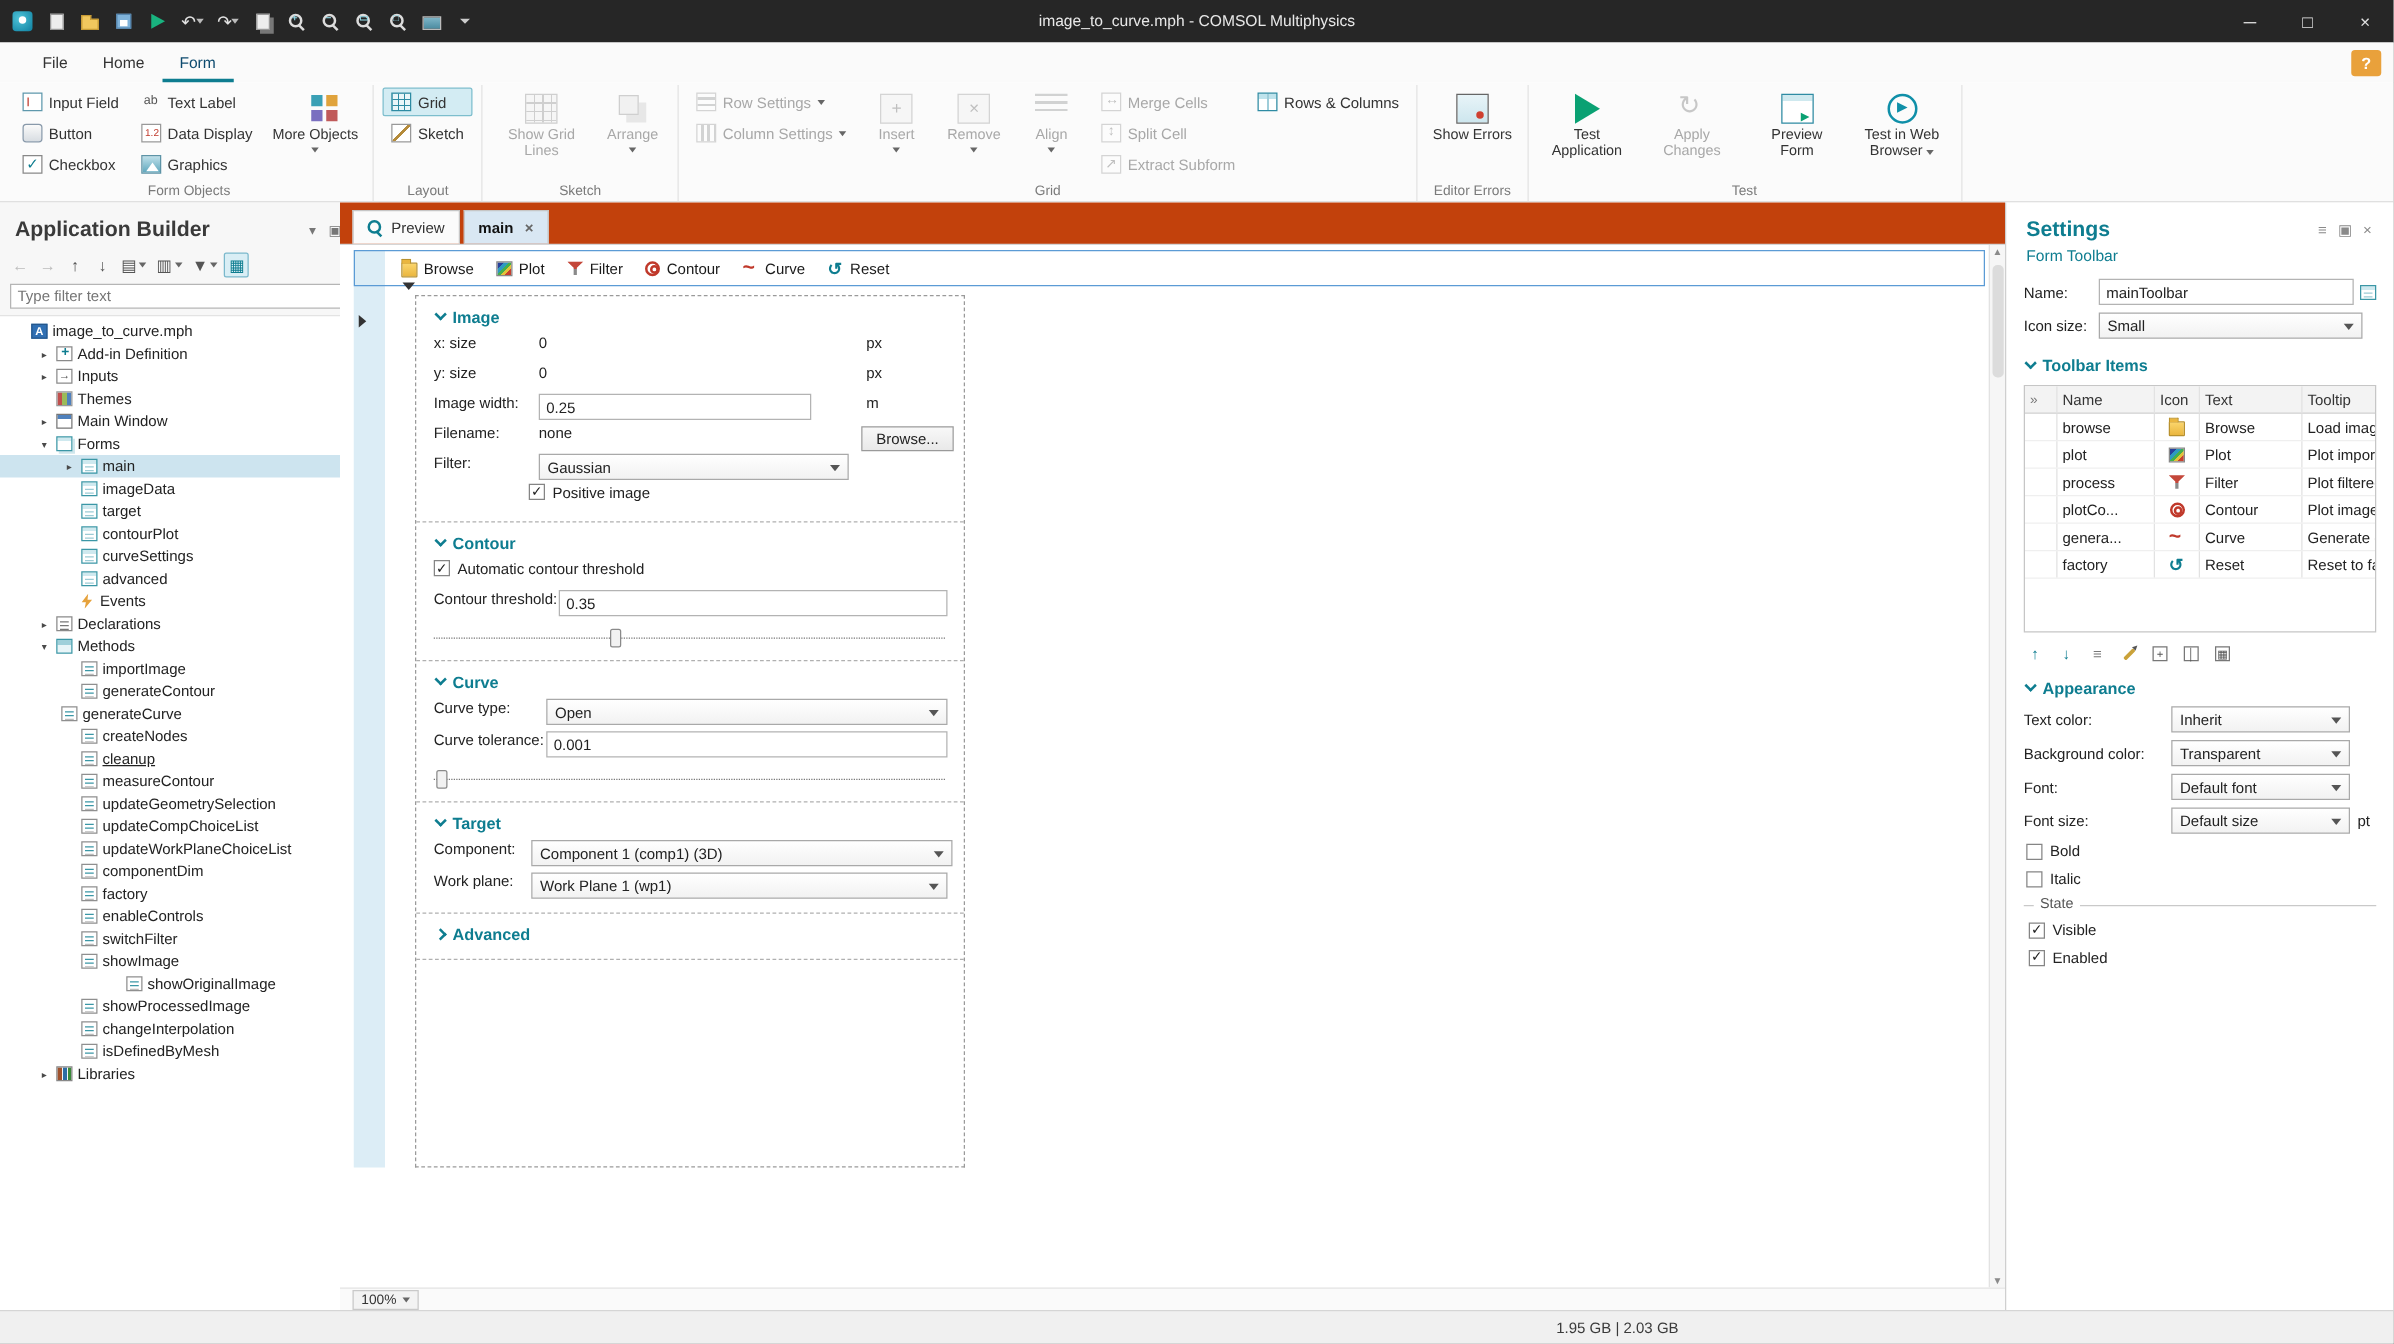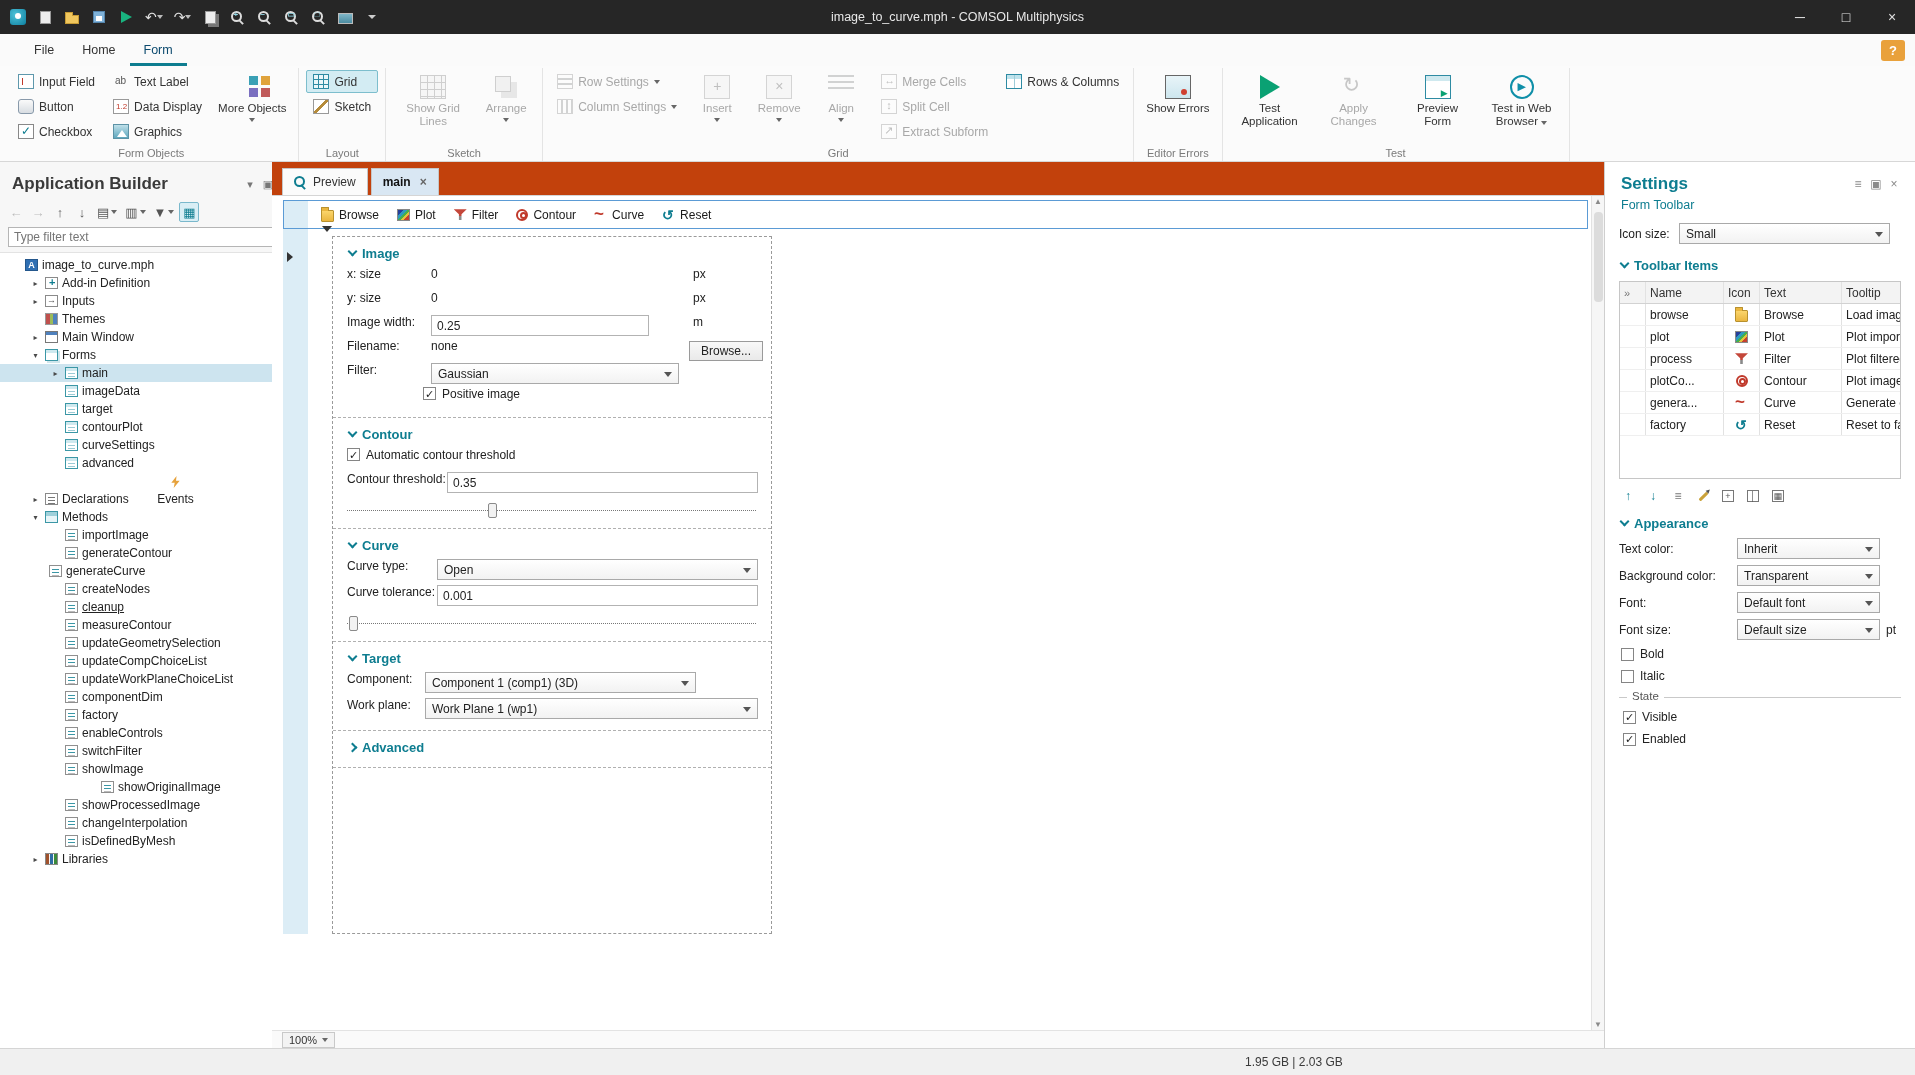--- a/index.html
+++ b/index.html
@@ -523,21 +523,21 @@
           <div class="tree-row" style="padding-left: 50px;">
             <span class="texp"></span>
             <span class="mi mi-form"></span>
             <span class="tlabel">curveSettings</span>
           </div>
           <div class="tree-row" style="padding-left: 50px;">
             <span class="texp"></span>
             <span class="mi mi-form"></span>
             <span class="tlabel">advanced</span>
           </div>
-          <div class="tree-row" style="padding-left: 48px; flex-direction: column;">
+          <div class="tree-row" style="padding-left: 48px;">
             <span class="texp"></span>
             <span class="mi mi-events"></span>
             <span class="tlabel">Events</span>
           </div>
           <div class="tree-row" style="padding-left: 30px;">
             <span class="texp">▸</span>
             <span class="mi mi-declarations"></span>
             <span class="tlabel">Declarations</span>
           </div>
           <div class="tree-row" style="padding-left: 30px;">
@@ -769,21 +769,21 @@
               </div>
           </div>
 
           <div class="fsec">
             <div class="fsec-h">
                 <span class="chev"></span>
                 <span>Target</span>
               </div>
             <div class="frow" style="height:26px">
                 <span class="flabel w78">Component:</span>
-                <span class="dd" style="width:271px">
+                <span class="dd" style="width:337px">
                   <span>Component 1 (comp1) (3D)</span>
                 </span>
               </div>
             <div class="frow" style="height:26px">
                 <span class="flabel w78">Work plane:</span>
                 <span class="dd" style="width:333px">
                   <span>Work Plane 1 (wp1)</span>
                 </span>
               </div>
           </div>
@@ -814,20 +814,25 @@
 
     <aside class="rightpanel">
       <div class="sp-head">
         <span class="sp-title">Settings</span>
         <span class="sp-ico">≡</span>
         <span class="sp-ico">▣</span>
         <span class="sp-ico">×</span>
       </div>
       <div class="sp-sub">Form Toolbar</div>
 
+      <div class="srow">
+        <span class="lab58">Name:</span>
+        <input class="tinput name-input" value="mainToolbar" style="">
+        <span class="mi mi-form nm-ico"></span>
+      </div>
       <div class="srow">
         <span class="lab58">Icon size:</span>
         <span class="dd" style="width:211px">
             <span>Small</span>
           </span>
       </div>
 
       <div class="sec-h">
           <span class="chev"></span>
           <span>Toolbar Items</span>

